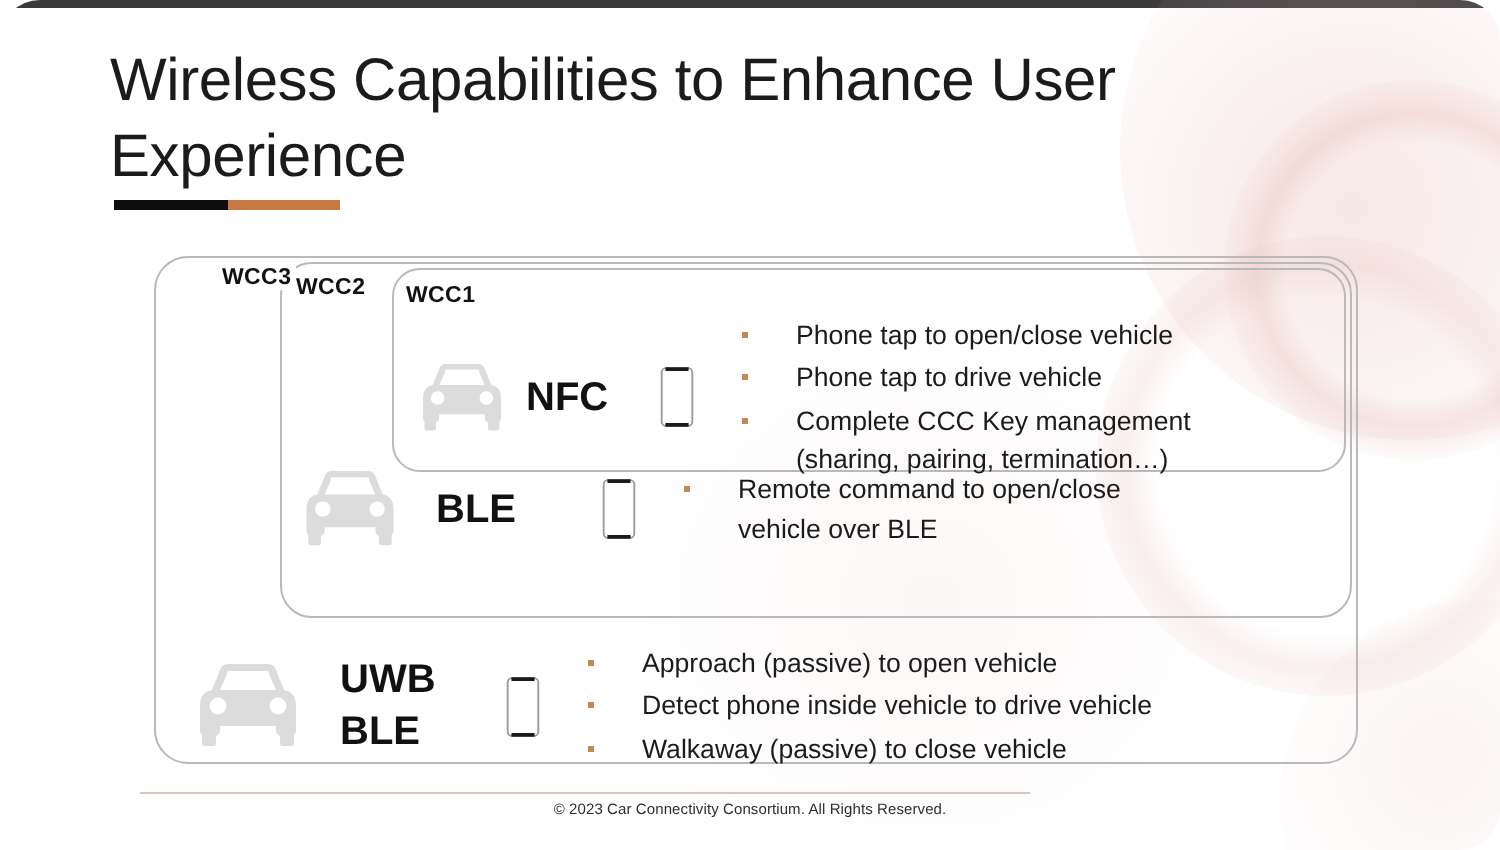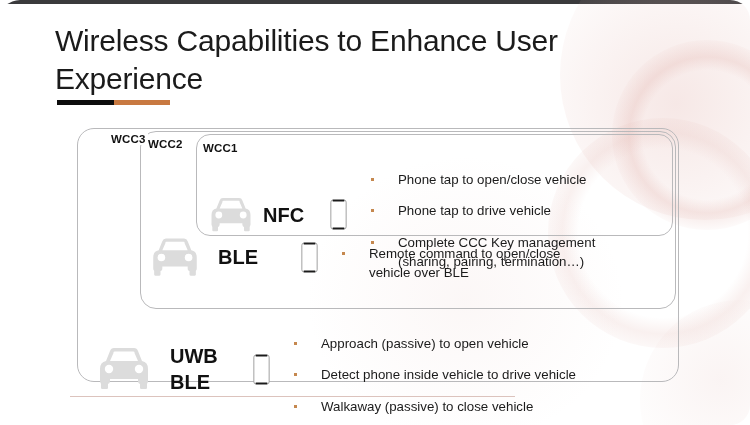--- a/index.html
+++ b/index.html
@@ -174,21 +174,20 @@
     padding: 0;
   }
   .bullets li {
     position: relative;
     padding-left: 30px;
     font-size: 13.3px;
     line-height: 1.46;
     color: #1b1b1b;
     margin-bottom: 2px;
     white-space: pre-line;
-    margin-top: 12px;
   }
   .bullets li:last-child { margin-bottom: 0; }
   .bullets li::before {
     content: "";
     position: absolute;
     left: 3px; top: 8px;
     width: 3px; height: 3px;
     background: #c5884f;
   }
 
@@ -331,14 +330,15 @@
 
       <ul class="bullets">
         <li>Approach (passive) to open vehicle</li>
         <li>Detect phone inside vehicle to drive vehicle</li>
         <li>Walkaway (passive) to close vehicle</li>
       </ul>
     </div>
   </div>
 
   <div class="footer-rule"></div>
+  <div class="footer-text">© 2023 Car Connectivity Consortium. All Rights Reserved.</div>
 
 </div>
 
 </body></html>

